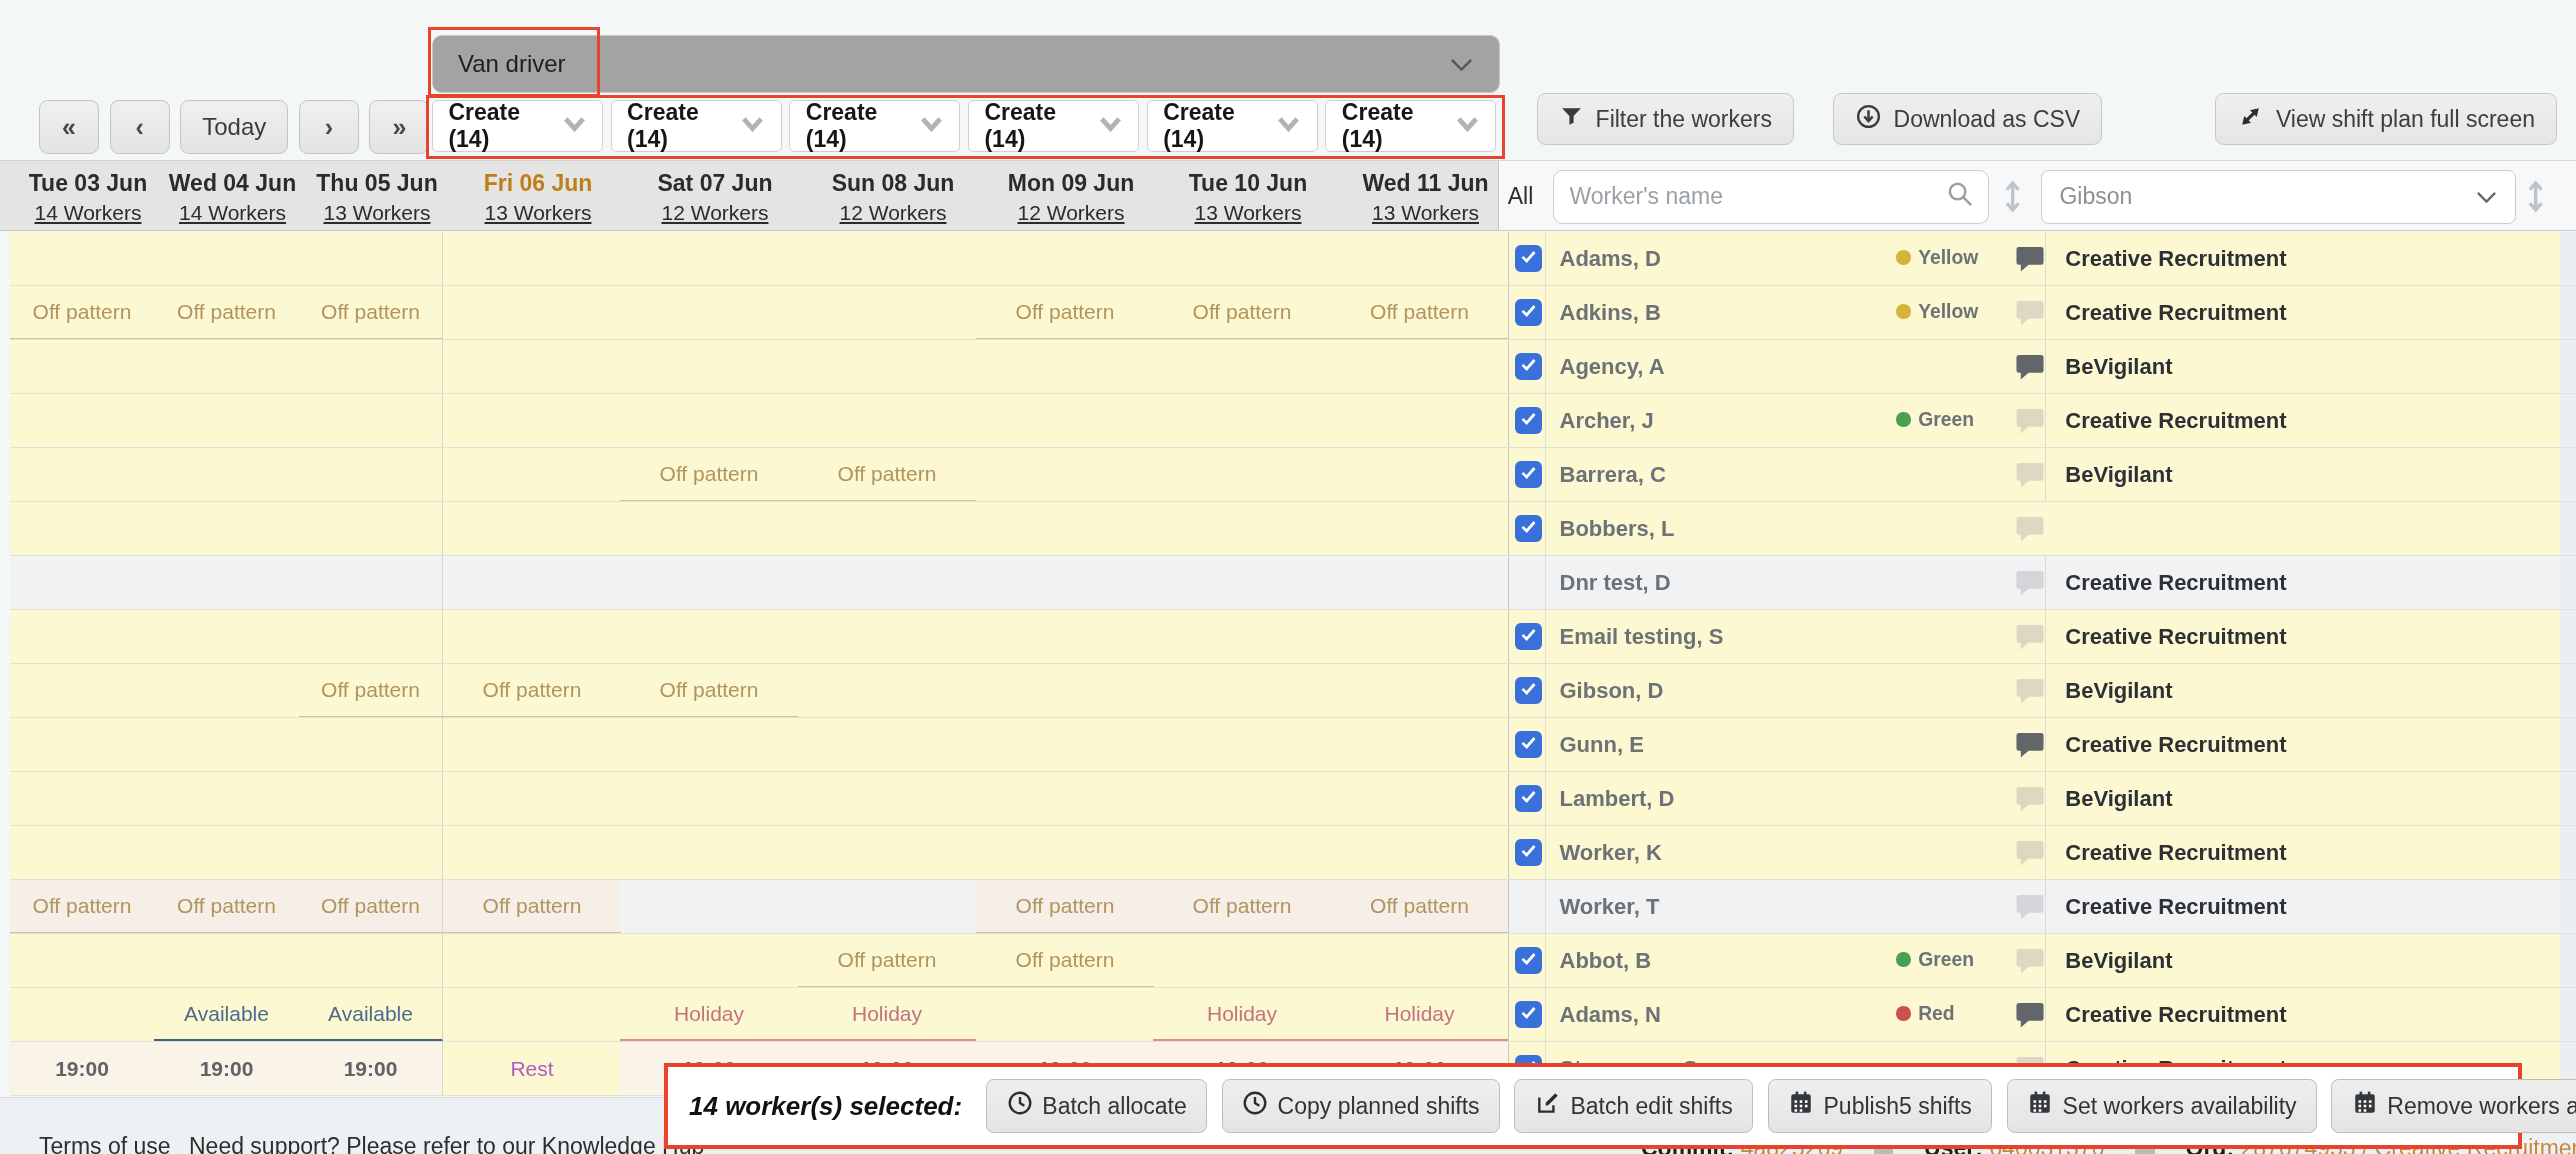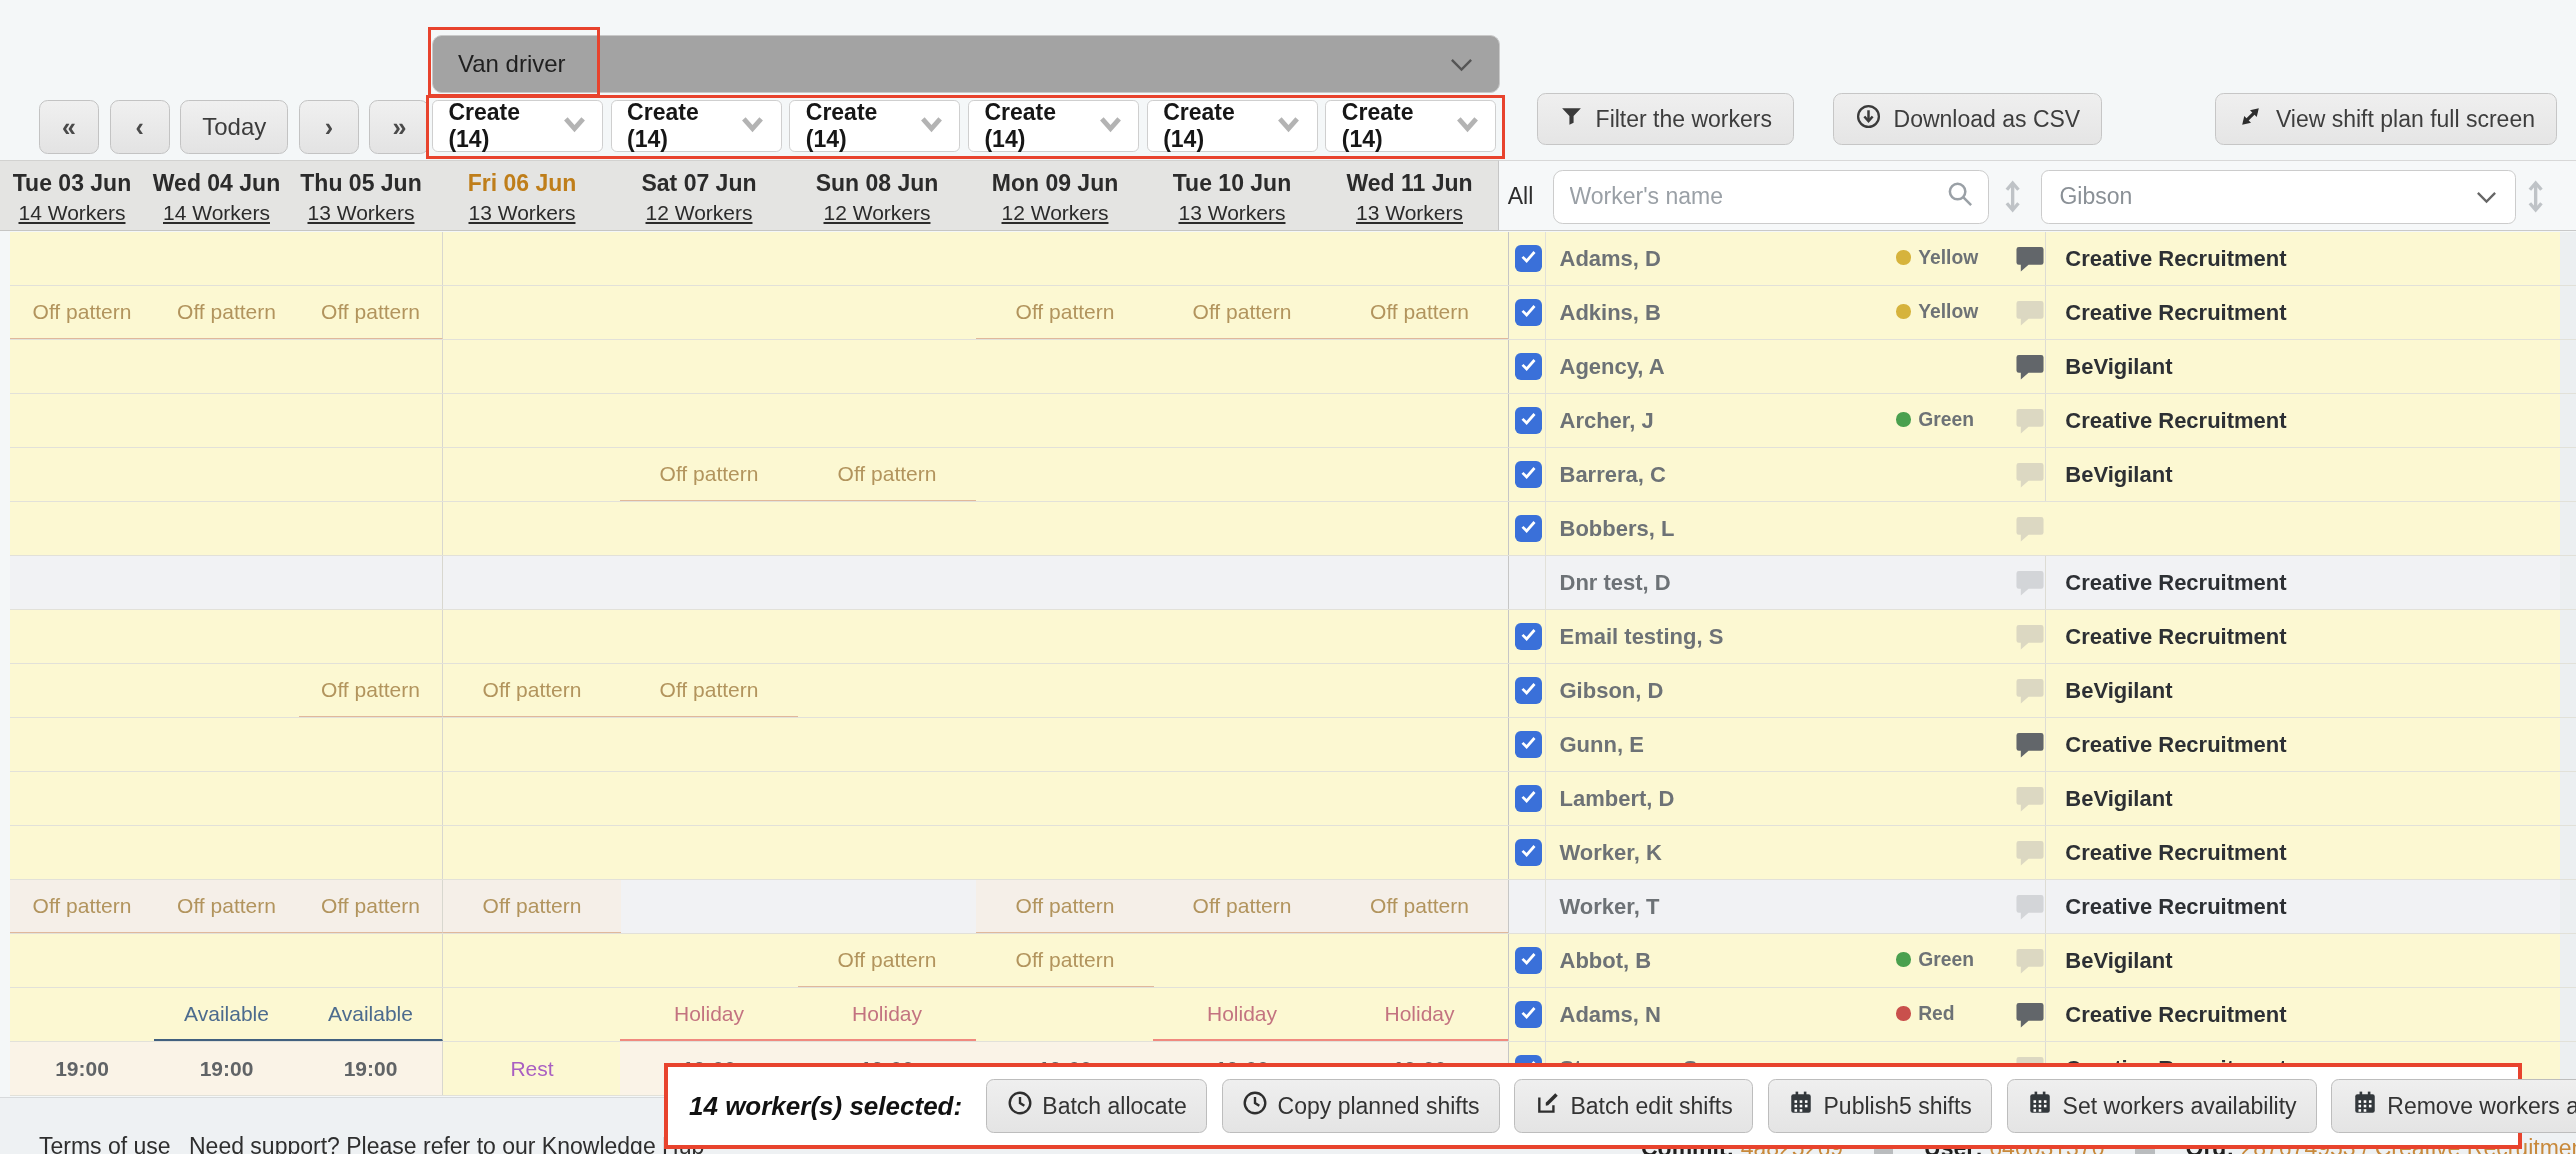--- a/index.html
+++ b/index.html
@@ -25,21 +25,21 @@
   .top-actions{left:1537px;top:93px;width:1020px;display:flex;align-items:center;gap:39px;}
   .gbtn{box-sizing:border-box;height:52px;padding:14px 21px;border:1px solid #c6c6c6;border-radius:8.7px;
     background:linear-gradient(#efefef,#e5e5e5);color:#3d3d3d;font-size:23px;display:flex;align-items:center;gap:11.6px;cursor:pointer;}
   .gbtn.last{margin-left:auto;}
 
   
   .red-box{position:absolute;border:3.9px solid #e8432d;box-sizing:border-box;pointer-events:none;z-index:6;background:transparent;}
 
   
   .date-header{left:0;top:160px;width:1498px;height:71px;background:#e4e4e2;border-top:1px solid #d2d2d0;border-bottom:1px solid #c6c6c4;}
-  .day-cell{position:absolute;top:0;height:70px;text-align:center;}
+  .day-cell{position:absolute;top:0;height:70px;text-align:center;padding-left:16px;}
   .day-label{font-size:23px;font-weight:bold;color:#2b2b2b;margin-top:8.7px;}
   .day-label.today{color:#bf7e1a;}
   .day-count{font-size:21px;color:#2b2b2b;text-decoration:underline;margin-top:4.8px;cursor:pointer;}
 
   
   .list-header{left:1498px;top:160px;width:1078px;height:71px;background:#f6f8f9;border-top:1px solid #d8d8d8;border-bottom:1px solid #c9c9c9;border-left:1px solid #c6c6c6;}
   .all-label{position:absolute;left:8.7px;top:22px;font-size:23px;color:#2d2d2d;}
   .search-box{position:absolute;left:54px;top:8.7px;width:436px;height:54px;background:#fff;border:1px solid #ccc;border-radius:9.7px;display:flex;align-items:center;padding:0 13.5px;box-sizing:border-box;}
   .search-box input{border:none;outline:none;flex:1;font-size:23px;color:#333;font-family:inherit;background:transparent;}
   .search-box input::placeholder{color:#9aa0a6;}

